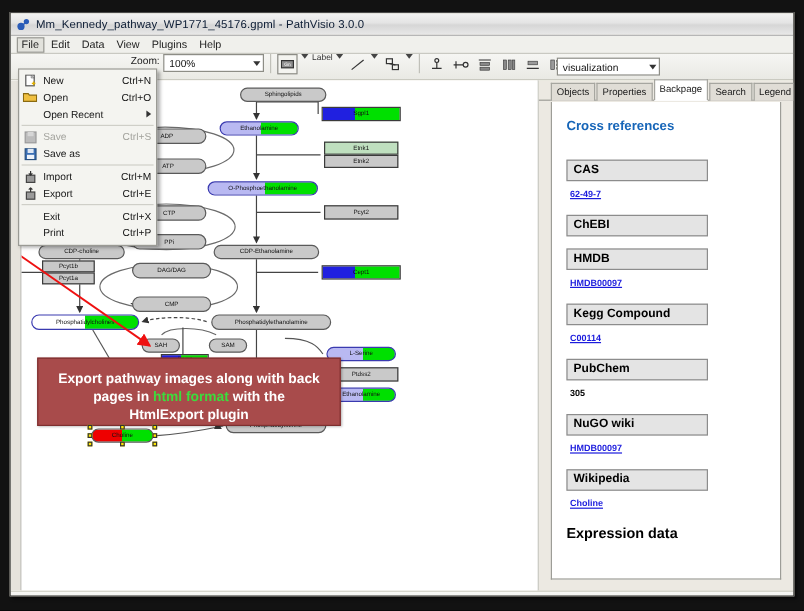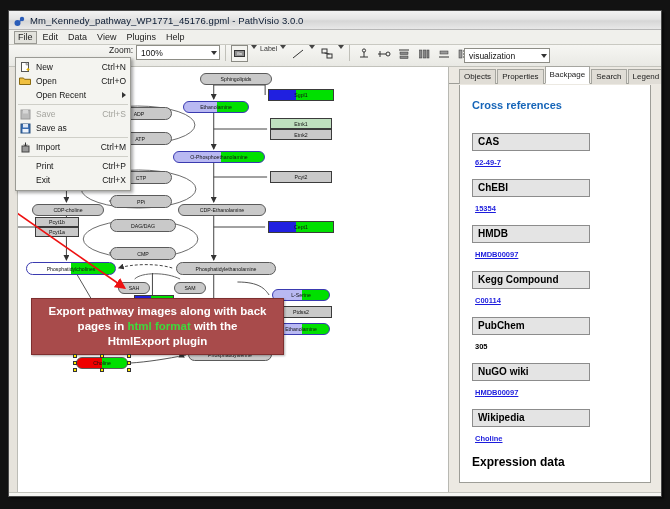--- a/index.html
+++ b/index.html
@@ -215,21 +215,21 @@
     border-left:4px solid #333;margin-right:4px;
   }
   
   #callout {
     position:absolute;
     left: 22px; top: 287px;
     width: 253px; height: 57px;
     background: #a84b4b;
     border: 1px solid #7e2f2f;
     color:#fff;
-    display:flex;align-items:center;justify-content:center;
+    display:flex;align-items:flex-end;justify-content:center;
     text-align:center;
     z-index: 40;
     box-shadow: 1px 1px 2px rgba(0,0,0,.3);
   }
   #callout .ctext {
     font-size: 11.5px; font-weight: bold; line-height: 15px;
     padding: 0 6px;
   }
   #callout .hl { color: #3ddb3d; }
   
@@ -563,21 +563,20 @@
 
         <div id="backpage">
           <h2>Cross references</h2>
           <div id="xref-list">
               <div class="xref-block">
                 <div class="xref-head">CAS</div>
                 <div><div class="xref-val">62-49-7</div></div>
               </div>
               <div class="xref-block">
                 <div class="xref-head">ChEBI</div>
-                <div><div class="xref-val">15354</div></div>
               </div>
               <div class="xref-block">
                 <div class="xref-head">HMDB</div>
                 <div><div class="xref-val">HMDB00097</div></div>
               </div>
               <div class="xref-block">
                 <div class="xref-head">Kegg Compound</div>
                 <div><div class="xref-val">C00114</div></div>
               </div>
               <div class="xref-block">
@@ -656,30 +655,40 @@
         <div class="fm-row">
           <span class="fm-ico">
             <svg width="11" height="11" viewBox="0 0 11 11">
               <rect x="2" y="4" width="7" height="6" fill="#9a9a9a" stroke="#444"></rect>
               <path d="M5.5 0.5 v3.5 M4 2.5 l1.5 1.5 l1.5 -1.5" stroke="#333" fill="none"></path>
             </svg>
           </span>
           <span class="fm-lbl">Import</span>
           <span class="fm-acc">Ctrl+M</span>
         </div>
+        <div class="fm-row">
+          <span class="fm-ico">
+            <svg width="11" height="11" viewBox="0 0 11 11">
+              <rect x="2" y="4" width="7" height="6" fill="#9a9a9a" stroke="#444"></rect>
+              <path d="M5.5 4 v-3.5 M4 2 l1.5 -1.5 l1.5 1.5" stroke="#333" fill="none"></path>
+            </svg>
+          </span>
+          <span class="fm-lbl">Export</span>
+          <span class="fm-acc">Ctrl+E</span>
+        </div>
         <div class="fm-sep"></div>
+        <div class="fm-row">
+          <span class="fm-ico"></span>
+          <span class="fm-lbl">Exit</span>
+          <span class="fm-acc">Ctrl+X</span>
+        </div>
         <div class="fm-row">
           <span class="fm-ico"></span>
           <span class="fm-lbl">Print</span>
           <span class="fm-acc">Ctrl+P</span>
-        </div>
-        <div class="fm-row">
-          <span class="fm-ico"></span>
-          <span class="fm-lbl">Exit</span>
-          <span class="fm-acc">Ctrl+X</span>
         </div>
       </div>
 
     <div id="callout">
       <div class="ctext">
         <span>Export pathway images along with back</span><br>
         <span>pages in </span><span class="hl">html format</span><span> with the</span><br>
         <span>HtmlExport plugin</span>
       </div>
     </div>

